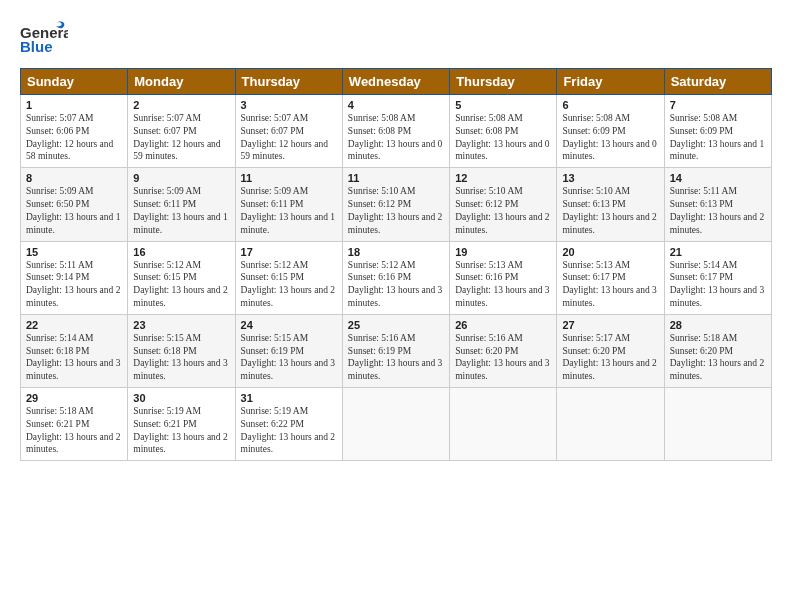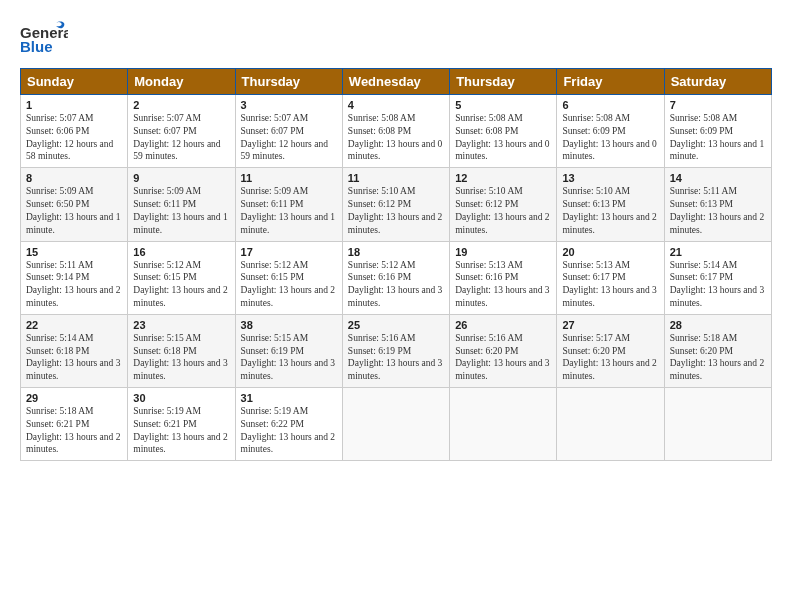--- a/index.html
+++ b/index.html
@@ -311,21 +311,21 @@
         </td>
           <td>
           <span class="day-num">23</span>
           <div class="day-info">
             <span>Sunrise: 5:15 AM</span><br>
             <span>Sunset: 6:18 PM</span><br>
             <span>Daylight: 13 hours and 3 minutes.</span>
           </div>
         </td>
           <td>
-          <span class="day-num">38</span>
+          <span class="day-num">24</span>
           <div class="day-info">
             <span>Sunrise: 5:15 AM</span><br>
             <span>Sunset: 6:19 PM</span><br>
             <span>Daylight: 13 hours and 3 minutes.</span>
           </div>
         </td>
           <td>
           <span class="day-num">25</span>
           <div class="day-info">
             <span>Sunrise: 5:16 AM</span><br>

